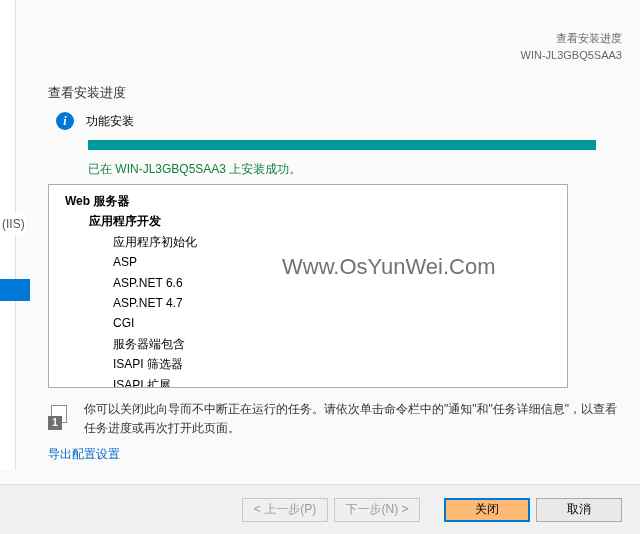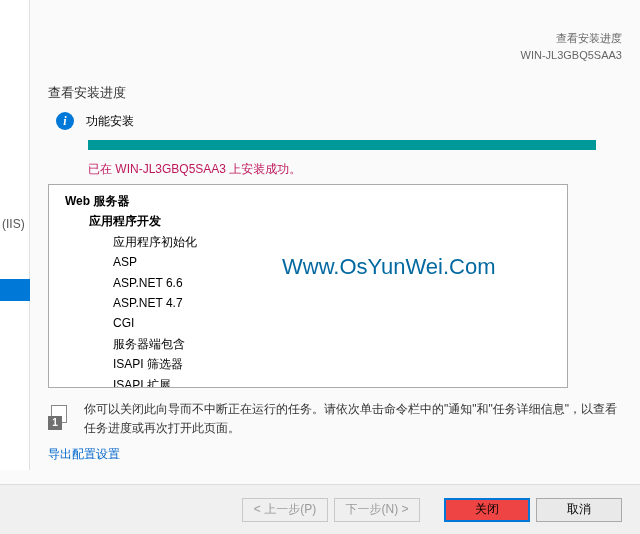--- a/index.html
+++ b/index.html
@@ -15,21 +15,21 @@
   .window {
     background: #fafafa;
     width: 640px;
     height: 534px;
     position: relative;
   }
   .sidebar {
     position: absolute;
     left: 0;
     top: 0;
-    width: 30px;
+    width: 16px;
     height: 470px;
     background: #ffffff;
     border-right: 1px solid #e0e0e0;
   }
   .sidebar-item {
     position: absolute;
     left: 0;
     top: 213px;
     font-size: 12px;
     color: #555;
@@ -88,21 +88,21 @@
     top: 140px;
     width: 508px;
     height: 10px;
     background: #009999;
   }
   .status-text {
     position: absolute;
     left: 88px;
     top: 161px;
     font-size: 12px;
-    color: #be185d;
+    color: #15803d;
   }
   .features-box {
     position: absolute;
     left: 48px;
     top: 184px;
     width: 520px;
     height: 204px;
     border: 1px solid #aaa;
     background: #fff;
     overflow-y: auto;
@@ -185,29 +185,29 @@
     cursor: pointer;
   }
   .btn:disabled {
     color: #9a9a9a;
     border-color: #c8c8c8;
     background: #efefef;
     cursor: default;
   }
   .btn-primary {
     border: 2px solid #0078d7;
-    background: #ef4444;
+    background: #fdba74;
   }
   .btn-gap { width: 12px; }
   .watermark {
     position: absolute;
     left: 282px;
     top: 254px;
     font-size: 22px;
-    color: #0369a1;
+    color: #737373;
     font-family: Arial, sans-serif;
     pointer-events: none;
     white-space: nowrap;
   }
 </style>
 </head>
 <body>
 
 <div class="window">
 

